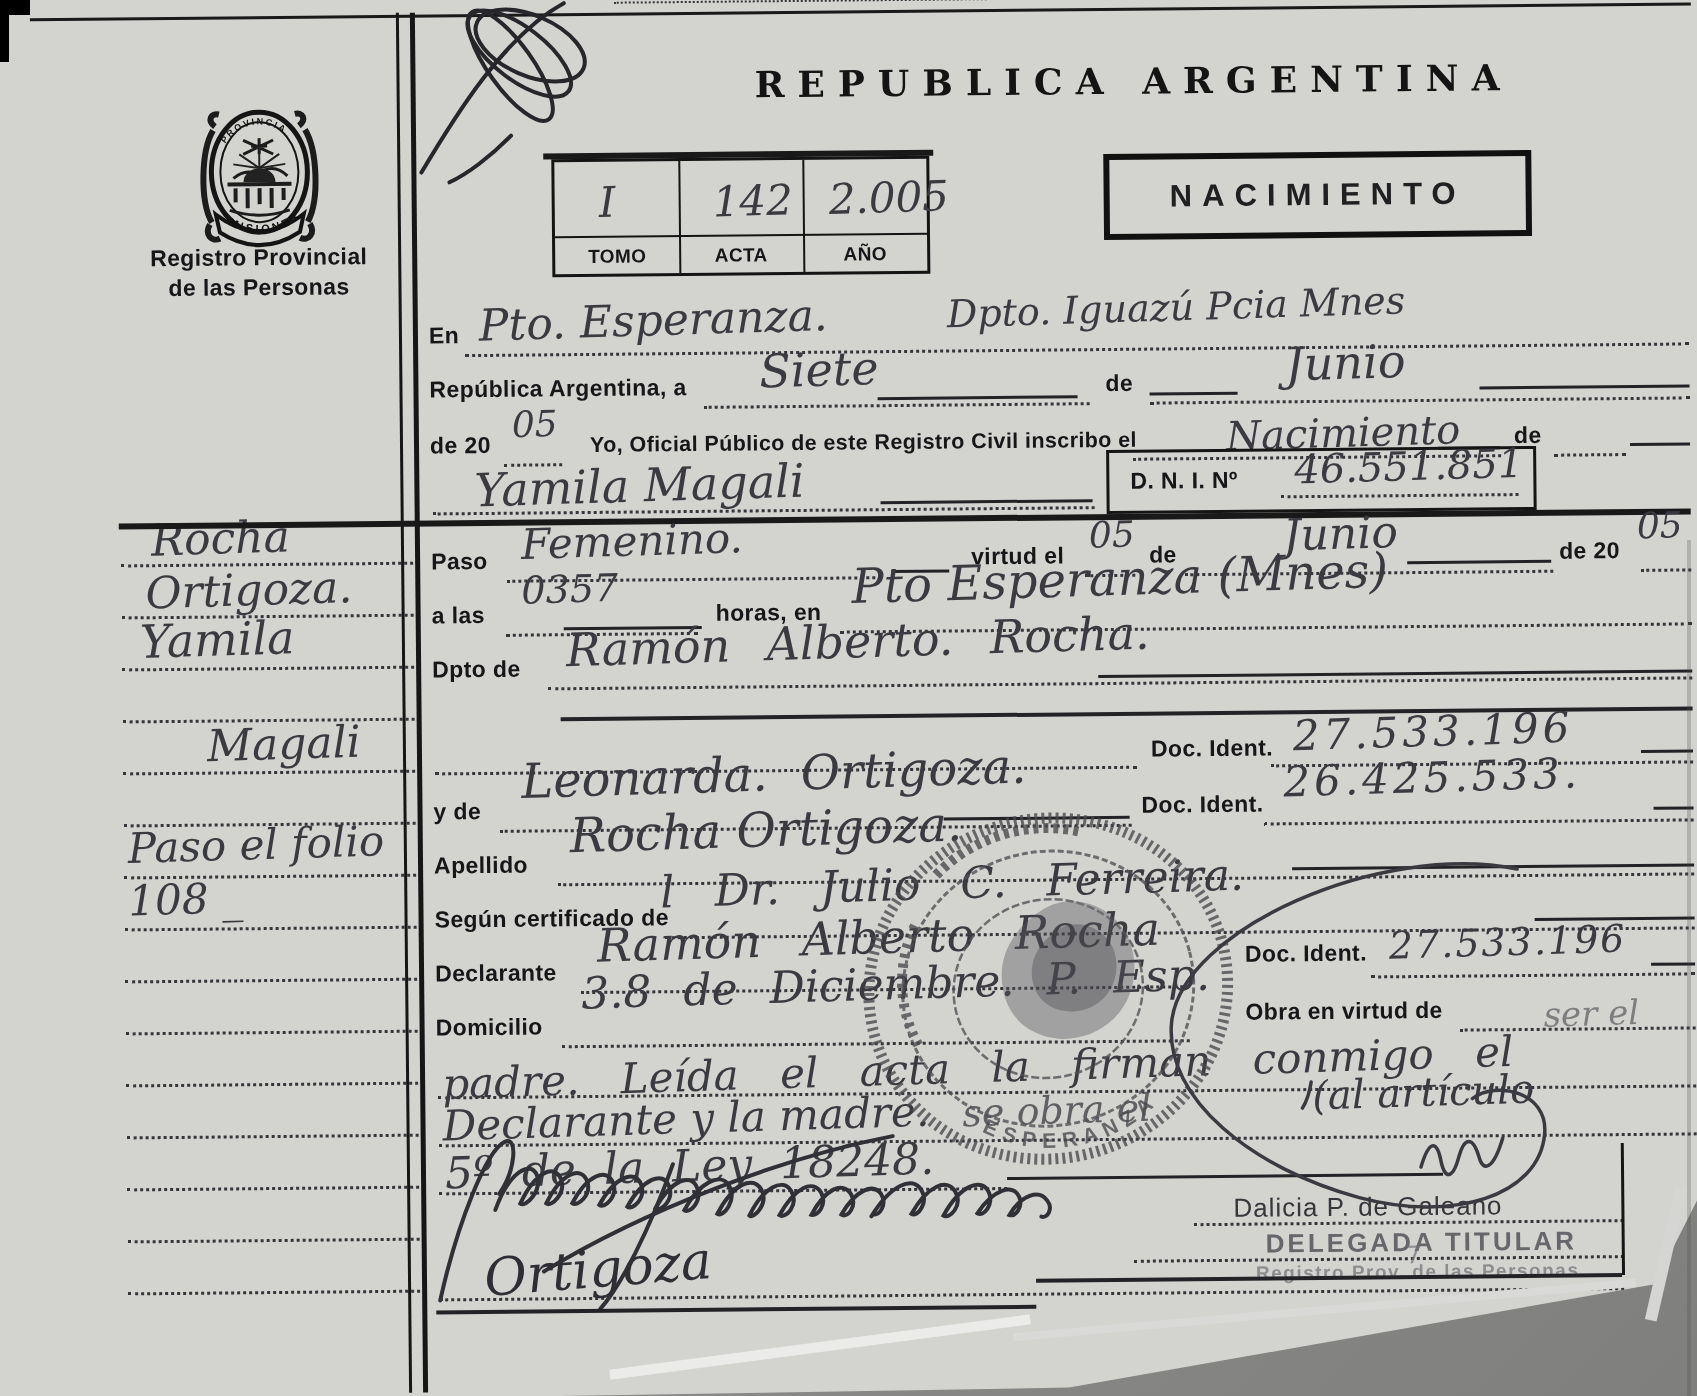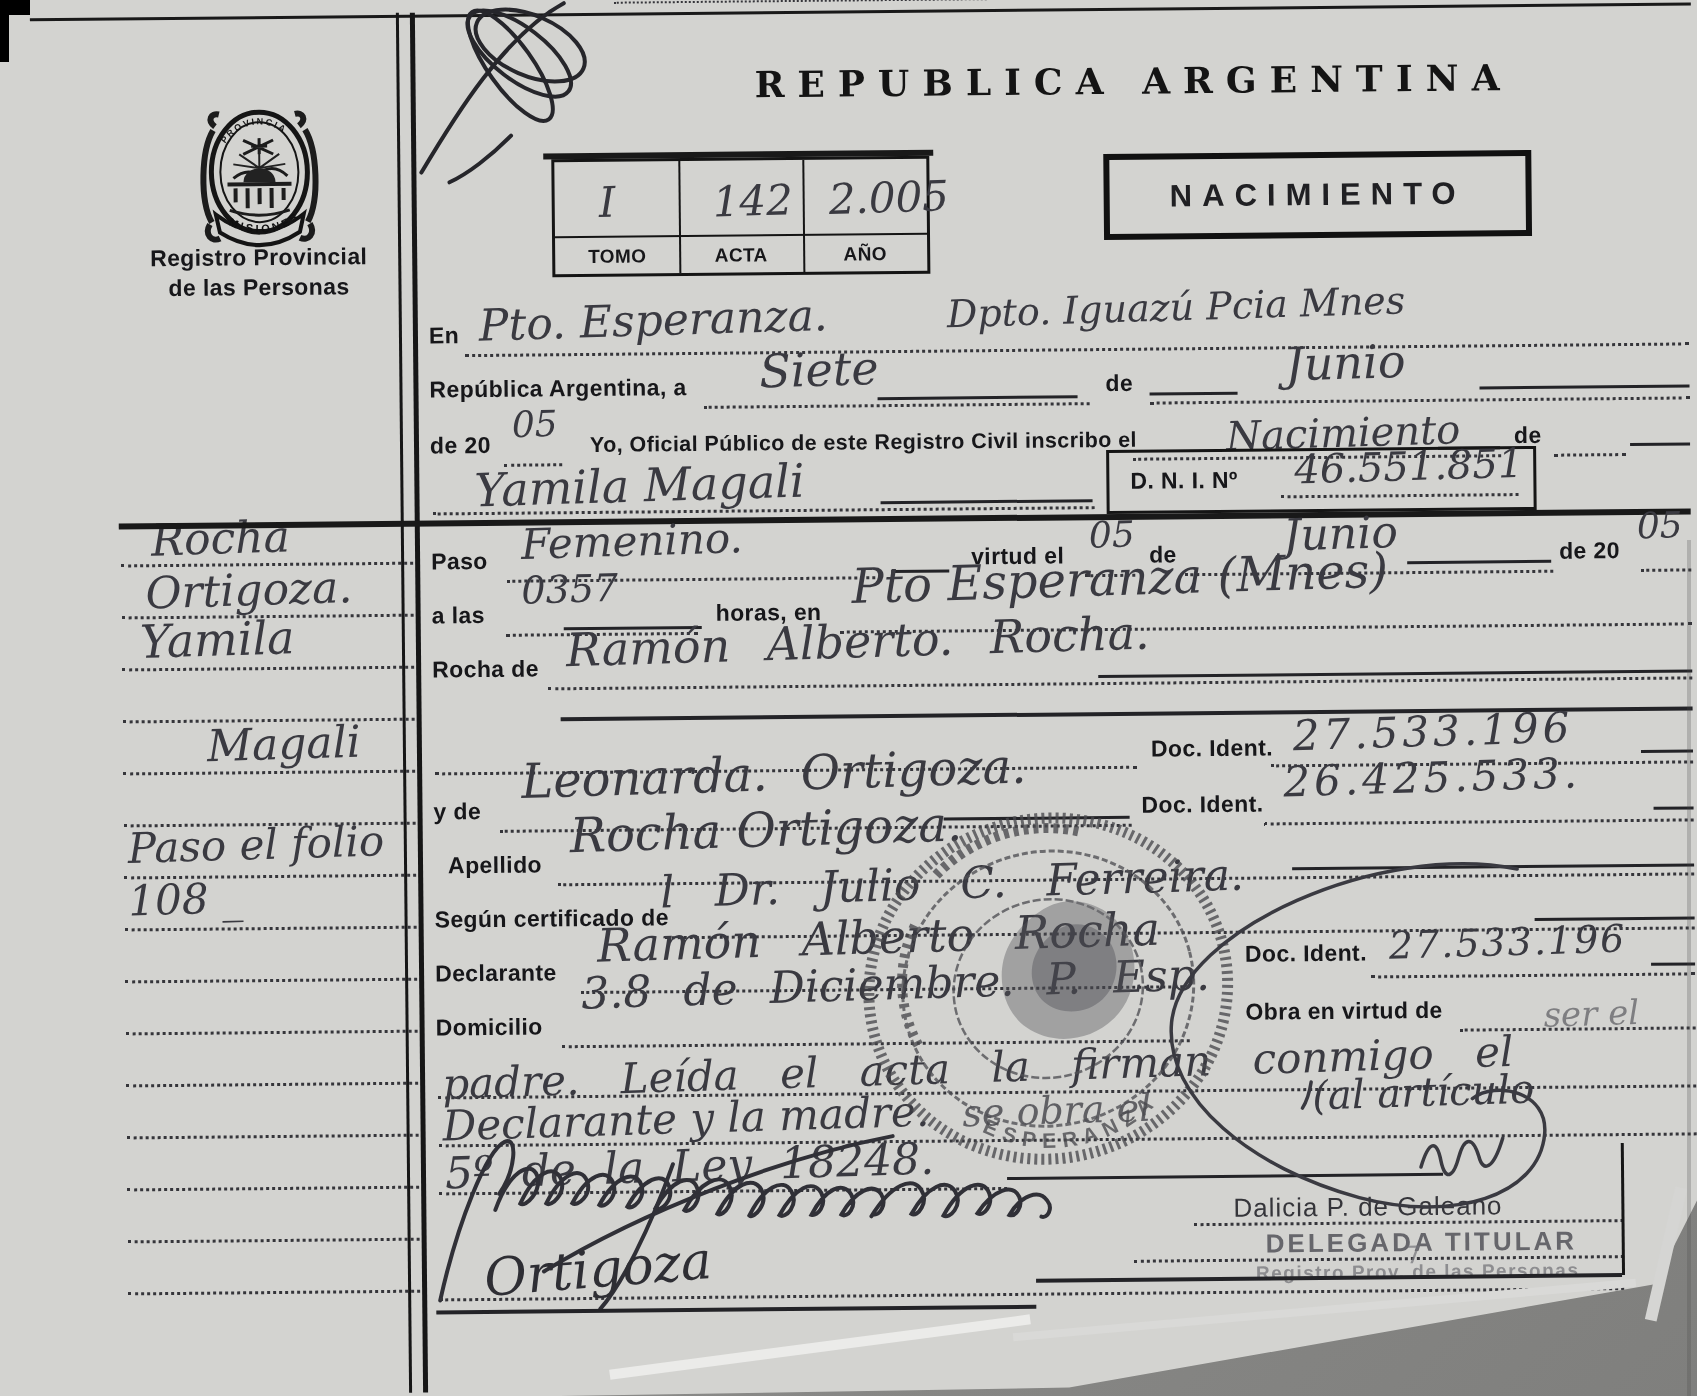--- a/index.html
+++ b/index.html
@@ -161,21 +161,21 @@
   <div class="dl" style="left:1642px;top:576px;width:50px;"></div>
 
   <div class="lbl" style="left:432px;top:598px;">a las</div>
   <div class="dl" style="left:506px;top:630px;width:192px;"></div>
   <div class="hw" style="left:522px;top:564px;font-size:38px;">0357</div>
   <div class="sl" style="left:564px;top:624px;width:138px;"></div>
   <div class="lbl" style="left:716px;top:598px;">horas, en</div>
   <div class="dl" style="left:840px;top:630px;width:852px;"></div>
   <div class="hw" style="left:852px;top:552px;font-size:48px;">Pto Esperanza (Mnes)</div>
 
-  <div class="lbl" style="left:432px;top:652px;">Rocha de</div>
+  <div class="lbl" style="left:432px;top:652px;">Dpto de</div>
   <div class="dl" style="left:548px;top:684px;width:1144px;"></div>
   <div class="hw" style="left:566px;top:614px;font-size:46px;word-spacing:22px;">Ramón Alberto. Rocha.</div>
   <div class="sl" style="left:1098px;top:677px;width:594px;"></div>
 
   <div class="sl" style="left:560px;top:714px;width:1132px;border-bottom-width:4px;"></div>
 
   <div class="dl" style="left:434px;top:768px;width:702px;"></div>
   <div class="lbl" style="left:1150px;top:738px;">Doc. Ident.</div>
   <div class="dl" style="left:1270px;top:768px;width:422px;"></div>
   <div class="hw" style="left:1292px;top:712px;font-size:42px;letter-spacing:4px;">27.533.196</div>
@@ -183,21 +183,21 @@
 
   <div class="lbl" style="left:432px;top:794px;">y de</div>
   <div class="dl" style="left:498px;top:826px;width:632px;"></div>
   <div class="hw" style="left:520px;top:744px;font-size:48px;word-spacing:18px;">Leonarda. Ortigoza.</div>
   <div class="sl" style="left:942px;top:818px;width:186px;"></div>
   <div class="lbl" style="left:1140px;top:794px;">Doc. Ident.</div>
   <div class="dl" style="left:1262px;top:826px;width:430px;"></div>
   <div class="hw" style="left:1282px;top:758px;font-size:42px;letter-spacing:4px;">26.425.533.</div>
   <div class="sl" style="left:1652px;top:814px;width:40px;"></div>
 
-  <div class="lbl" style="left:432px;top:848px;margin-left:14px;">Apellido</div>
+  <div class="lbl" style="left:432px;top:848px;">Apellido</div>
   <div class="dl" style="left:556px;top:880px;width:1136px;"></div>
   <div class="hw" style="left:568px;top:800px;font-size:48px;">Rocha Ortigoza.</div>
   <div class="sl" style="left:1290px;top:871px;width:402px;"></div>
 
   <div class="lbl" style="left:432px;top:902px;">Según certificado de</div>
   <div class="dl" style="left:662px;top:934px;width:1030px;"></div>
   <div class="hw" style="left:658px;top:858px;font-size:44px;word-spacing:26px;">l Dr. Julio C. Ferreira.</div>
   <div class="sl" style="left:1532px;top:924px;width:160px;"></div>
 
   <div class="lbl" style="left:432px;top:956px;">Declarante</div>

